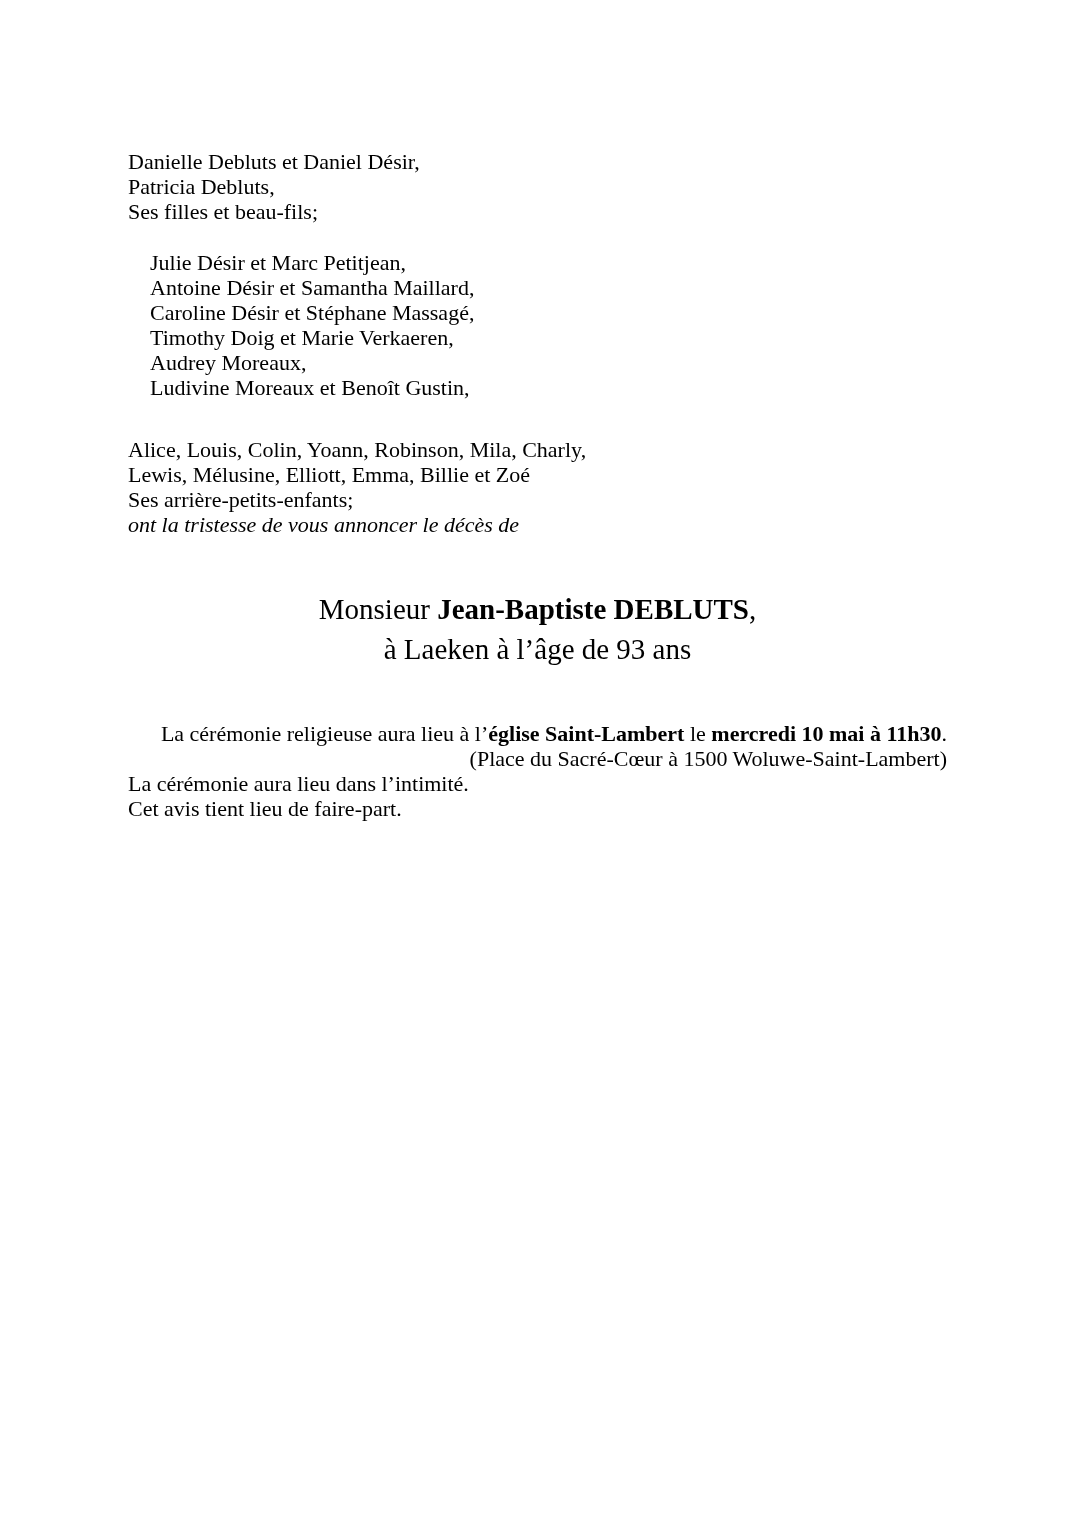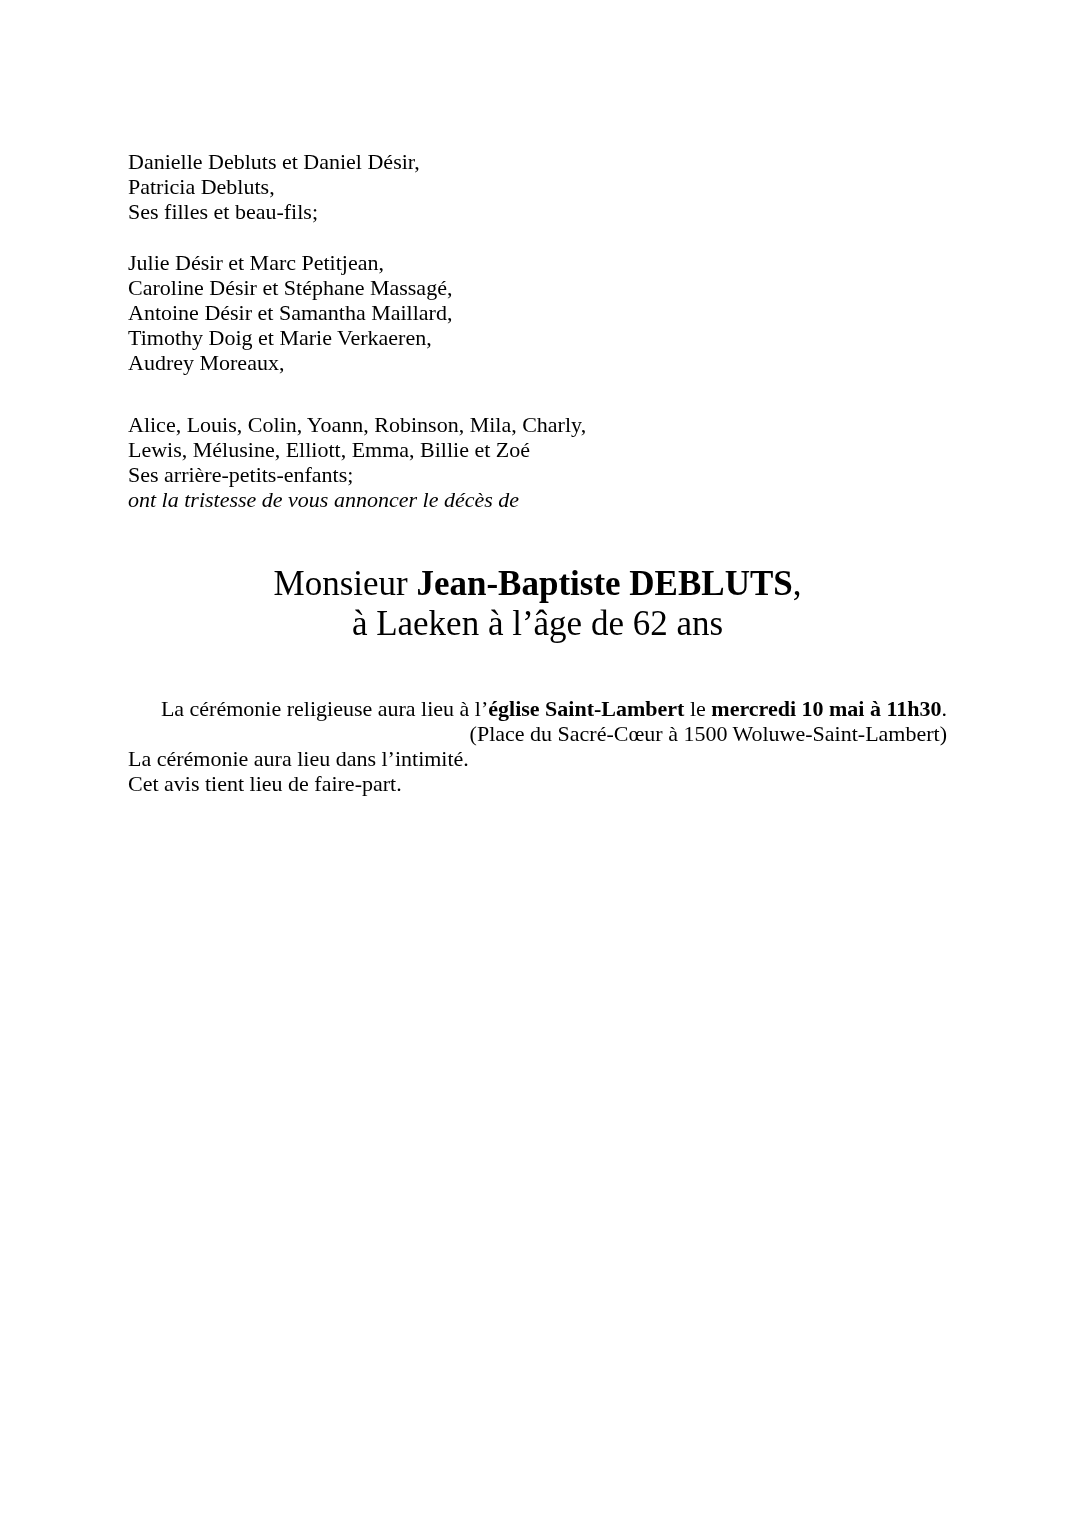--- a/index.html
+++ b/index.html
@@ -15,73 +15,74 @@
     color: #000000;
     font-family: "Liberation Serif", "DejaVu Serif", serif;
     font-size: 22px;
     line-height: 25px;
     box-sizing: border-box;
     padding: 149px 128px 0 128px;
     overflow: hidden;
   }
   .page p { margin: 0; }
   .p-patricia        { margin-top: 29px; }
-  .block-grandchildren { margin-top: 26px; }
+  .block-grandchildren { margin-top: 26px; margin-left: 22px; }
   .block-greatgrand    { margin-top: 37px; }
   .relation-label      { margin-left: 597px; white-space: nowrap; }
   .relation-label-wide { margin-left: 591px; white-space: nowrap; }
   .announcement {
     margin-top: 48px;
     margin-left: 253px;
     white-space: nowrap;
     font-style: italic;
   }
   .deceased-block {
     margin-top: 52px;
     text-align: center;
-    font-size: 35px;
+    font-size: 29px;
     line-height: 40px;
   }
   .deceased-block .bold, .ceremony-block .bold { font-weight: bold; }
   .ceremony-block { margin-top: 52px; text-align: right; }
   .cremation-line { margin-top: 23px; }
   .closing-line   { margin-top: 25px; }
 </style>
 </head>
 <body>
 
 <div class="page">
 
   <p>Danielle Debluts et Daniel Désir,</p>
 
   <p class="p-patricia">Patricia Debluts,</p>
 
   <p class="relation-label">Ses filles et beau-fils;</p>
 
   <div class="block-grandchildren">
     <p>Julie Désir et Marc Petitjean,</p>
+    <p>Antoine Désir et Samantha Maillard,</p>
     <p>Caroline Désir et Stéphane Massagé,</p>
-    <p>Antoine Désir et Samantha Maillard,</p>
     <p>Timothy Doig et Marie Verkaeren,</p>
     <p>Audrey Moreaux,</p>
+    <p>Ludivine Moreaux et Benoît Gustin,</p>
   </div>
 
 
   <div class="block-greatgrand">
     <p>Alice, Louis, Colin, Yoann, Robinson, Mila, Charly,</p>
     <p>Lewis, Mélusine, Elliott, Emma, Billie et Zoé</p>
   </div>
 
   <p class="relation-label-wide">Ses arrière-petits-enfants;</p>
 
   <p class="announcement">ont la tristesse de vous annoncer le décès de</p>
 
   <div class="deceased-block">
     <p><span>Monsieur </span><span class="bold">Jean-Baptiste DEBLUTS</span><span>,</span></p>
-    <p>à Laeken à l’âge de 62 ans</p>
+    <p>à Laeken à l’âge de 93 ans</p>
   </div>
 
   <div class="ceremony-block">
     <p><span>La cérémonie religieuse aura lieu à l’</span><span class="bold">église Saint-Lambert</span><span> le </span><span class="bold">mercredi 10 mai à 11h30</span><span>.</span></p>
     <p>(Place du Sacré-Cœur à 1500 Woluwe-Saint-Lambert)</p>
   </div>
 
   <p class="cremation-line">La cérémonie aura lieu dans l’intimité.</p>
 
   <p class="closing-line">Cet avis tient lieu de faire-part.</p>

